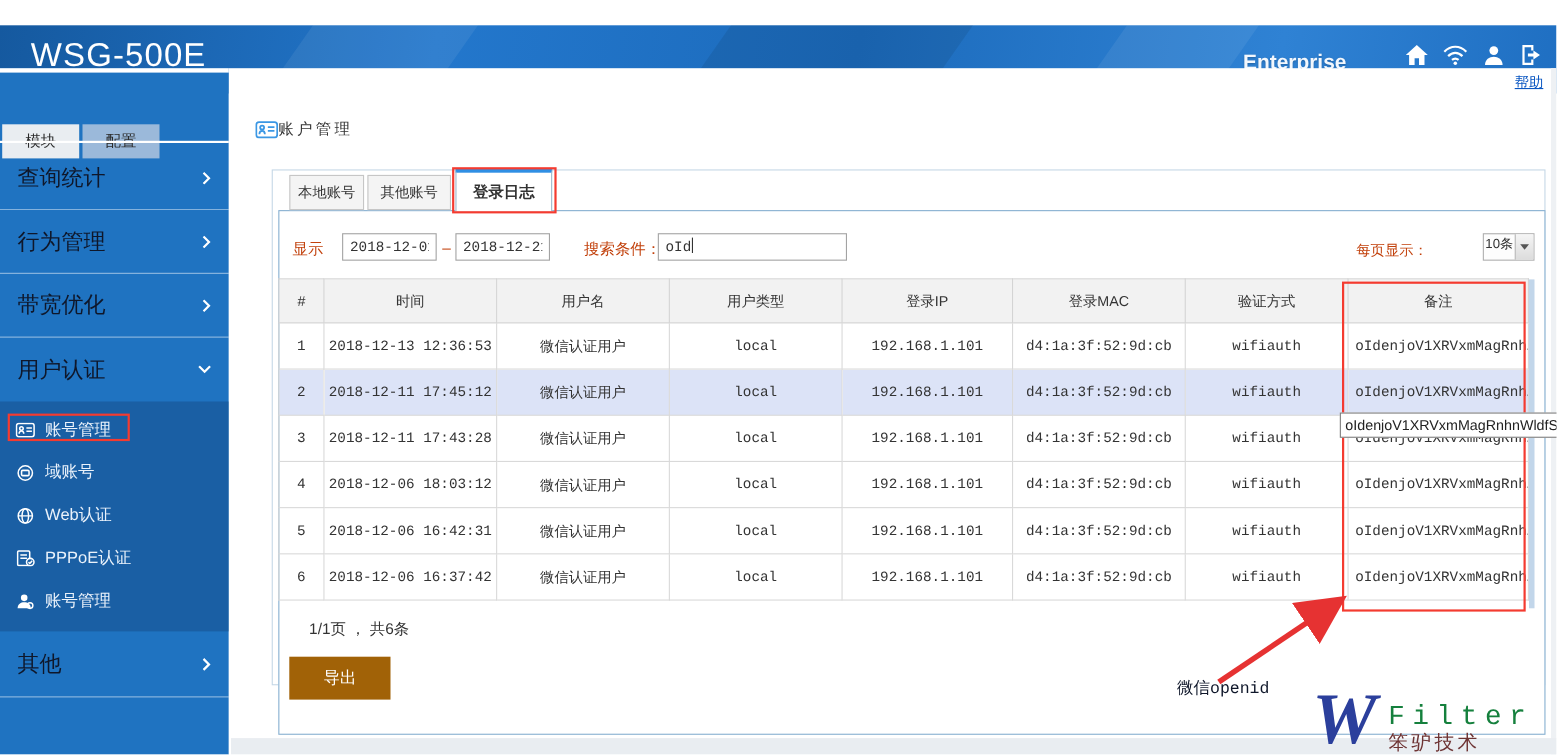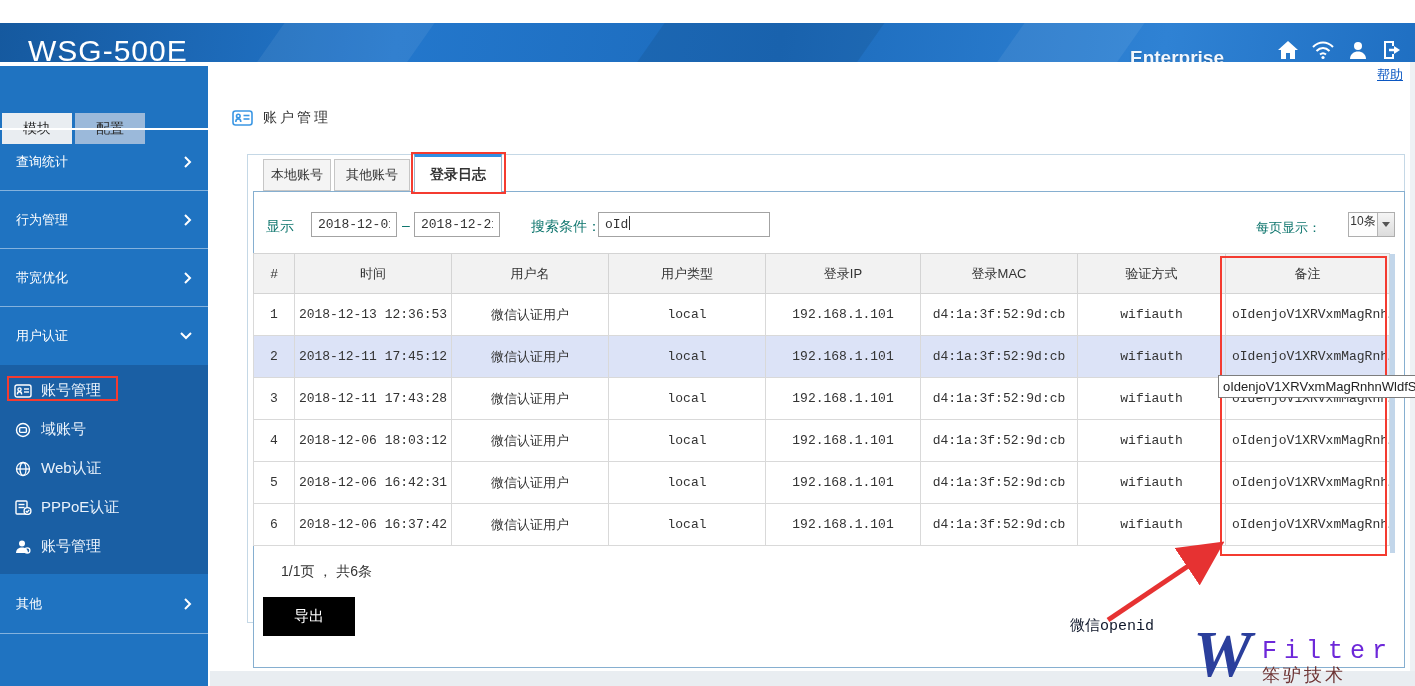--- a/index.html
+++ b/index.html
@@ -42,21 +42,21 @@
   .side-tab {
     width:70px; height:31px; display:flex; align-items:center; justify-content:center;
     font-size:14px; cursor:pointer; color:#2b2b2b;
   }
   .side-tab.active { background:#e9edf1; }
   .side-tab.inactive { background:#9bb9da; margin-left:3px; }
   .tabs-underline { position:absolute; left:0; top:62px; width:208px; height:2px; background:#ffffff; }
   .side-menu { position:absolute; left:0; top:67px; width:208px; }
   .menu-item {
     height:58px; display:flex; align-items:center; justify-content:space-between;
-    padding:0 16px 0 16px; color:#ffffff; font-size:13px; cursor:pointer;
+    padding:0 16px 0 16px; color:#0f172a; font-size:20px; cursor:pointer;
     border-bottom:1px solid rgba(255,255,255,.45);
     text-align:center;
   }
   .menu-item .chev { display:flex; align-items:center; }
   .submenu { background:#1a5fa4; padding:6px 15px 8px 0; }
   .submenu-item {
     height:39px; display:flex; align-items:center; gap:9px; padding:0 10px 0 14px;
     color:#eaf2fb; font-size:15px; cursor:pointer;
   }
   .submenu-item .sicon { width:18px; height:16px; display:flex; align-items:center; justify-content:center; }
@@ -73,21 +73,21 @@
   }
 
   
   .content-bg { position:absolute; left:208px; top:62px; width:1207px; height:624px; background:#ffffff; }
   .right-strip { position:absolute; right:0; top:62px; width:5px; height:624px; background:#eef1f4; }
   .bottom-strip { position:absolute; left:210px; top:671px; width:1205px; height:15px; background:#e9edf1; }
   .help-link {
     position:absolute; right:12px; top:66px; color:#0b57c2; font-size:13px;
     text-decoration:underline; cursor:pointer;
   }
-  .page-title { position:absolute; left:232px; top:109px; display:flex; align-items:center; gap:10px; }
+  .page-title { position:absolute; left:232px; top:109px; display:flex; align-items:center; }
   .page-title .ptext { font-size:14px; color:#333; letter-spacing:3px; }
 
   
   .panel {
     position:absolute; left:247px; top:154px; width:1158px; height:469px;
     background:#ffffff; border:1px solid #c5d8e6;
   }
   .inner-box {
     position:absolute; left:5px; top:36px; width:1152px; height:477px;
     border:1px solid #86afd0; background:#fff;
@@ -100,21 +100,21 @@
     left:166px; top:-2px; width:88px; height:39px; background:#ffffff;
     border:1px solid #9db8cb; border-bottom:none; border-top:4px solid #2f8fe4;
     font-size:14px; font-weight:bold; z-index:3;
   }
   .tab-redbox {
     position:absolute; left:163px; top:-3px; width:95px; height:42px;
     border:2px solid #f43b30; z-index:4; pointer-events:none;
   }
 
   
-  .flabel { position:absolute; font-size:14px; color:#0f766e; z-index:2; }
+  .flabel { position:absolute; font-size:14px; color:#c2410c; z-index:2; }
   .finput {
     position:absolute; height:25px; border:1px solid #a3a3a3; background:#fff;
     font-family:"Liberation Mono", monospace; font-size:13px; color:#333;
     padding:0 6px; z-index:2; line-height:23px;
   }
   input.finput { outline:none; }
   .caret { display:inline-block; width:1px; height:14px; background:#333; vertical-align:-2px; margin-left:1px; }
   .pselect {
     position:absolute; left:1100px; top:57px; width:47px; height:25px;
     border:1px solid #aeaeae; background:#fdfdfd; display:flex; 
@@ -140,21 +140,21 @@
     height:42px; border:1px solid #d9d9d9; text-align:center;
     font-family:"Liberation Mono", monospace; font-size:13px; color:#333;
     overflow:hidden; white-space:nowrap;
   }
   .logtable tr.hl td { background:#dce3f7; }
   .logtable td.remark { text-align:left; padding-left:6px; }
 
   .pagination { position:absolute; left:33px; top:408px; font-size:14px; color:#333; }
   .export-btn {
     position:absolute; left:15px; top:442px; width:92px; height:39px;
-    background:#000000; color:#ffffff; font-size:15px; display:flex;
+    background:#a16207; color:#ffffff; font-size:15px; display:flex;
     align-items:center; justify-content:center; cursor:pointer;
   }
 
   
   .col-redbox { position:absolute; left:1220px; top:256px; width:167px; height:300px; border:2px solid #f43b30; z-index:8; pointer-events:none; }
   .side-redbox { position:absolute; left:7px; top:376px; width:111px; height:25px; border:2px solid #f43b30; z-index:8; pointer-events:none; }
   .mini-scroll { position:absolute; left:1390px; top:254px; width:5px; height:299px; background:#c2d6ea; z-index:2; }
   .tooltip {
     position:absolute; left:1218px; top:375px; width:202px; height:23px;
     background:#ffffff; border:1px solid #7d7d7d; z-index:20;
@@ -166,21 +166,21 @@
     position:absolute; left:1070px; top:616px; z-index:21;
     color:#0f172a; font-size:15px; font-family:"Liberation Mono", monospace;
   }
   .wm-w {
     position:absolute; left:1193px; top:624px; z-index:22;
     font-family:"Liberation Serif", serif; font-style:italic; font-weight:bold;
     font-size:66px; color:#2b3f9c; line-height:60px;
   }
   .wm-name {
     position:absolute; left:1262px; top:637px; z-index:22;
-    font-family:"Liberation Mono", monospace; font-size:25px; letter-spacing:7px; color:#6d28d9;
+    font-family:"Liberation Mono", monospace; font-size:25px; letter-spacing:7px; color:#15803d;
   }
   .wm-sub {
     position:absolute; left:1262px; top:663px; z-index:22;
     font-size:18px; letter-spacing:3px; color:#6e3434;
   }
   svg { display:block; }
 </style>
 </head>
 <body>
 
@@ -364,21 +364,21 @@
   <div class="inner-box"></div>
 
   <div class="flabel" style="left:18px; top:63px;">显示</div>
   <input class="finput" style="left: 63px; top: 57px; width: 86px;" readonly="" value="2018-12-01">
   <div class="flabel" style="left:154px; top:62px;">–</div>
   <input class="finput" style="left: 166px; top: 57px; width: 86px;" readonly="" value="2018-12-21">
   <div class="flabel" style="left:283px; top:63px;">搜索条件：</div>
   <div class="finput" style="left:350px; top:57px; width:172px;">
     <span>oId</span><span class="caret"></span>
   </div>
-  <div class="flabel" style="left:985px; top:64px; font-size:13px;margin-left:23px;">每页显示：</div>
+  <div class="flabel" style="left:985px; top:64px; font-size:13px;">每页显示：</div>
   <div class="pselect">
     <span class="pval">10条</span>
     <span class="parrow"></span>
   </div>
 
   <table class="logtable">
     <colgroup>
       <col style="width:41px">
         <col style="width:157px">
         <col style="width:157px">

